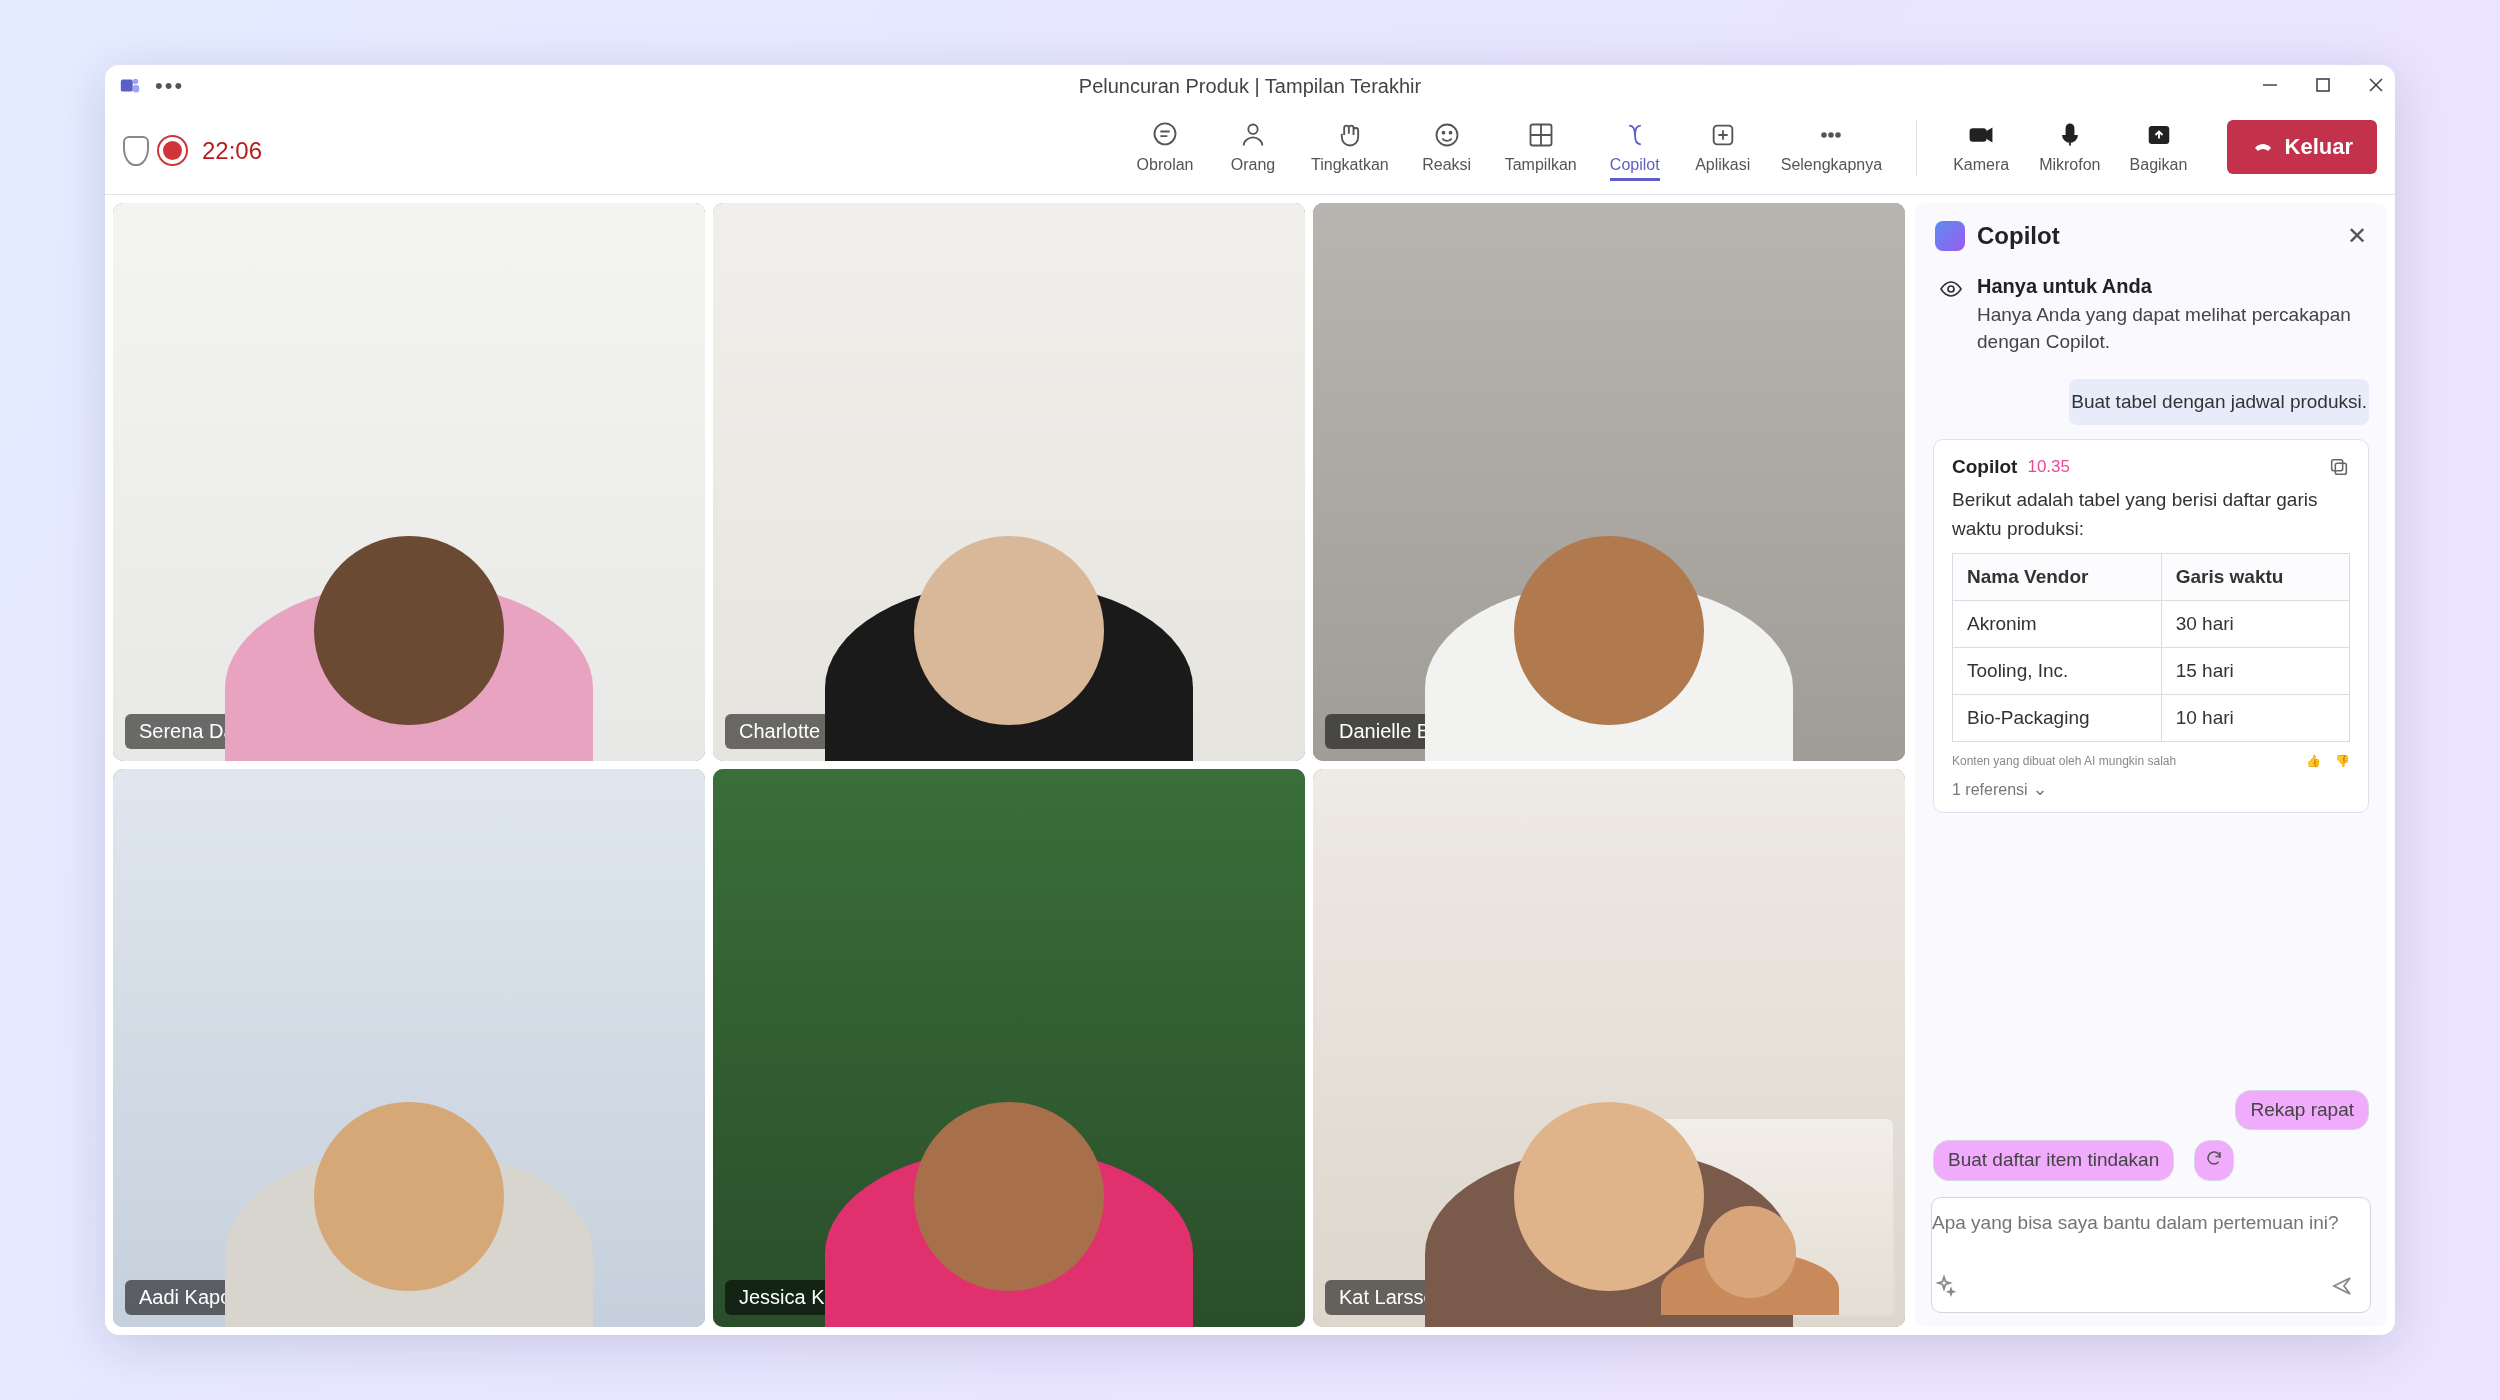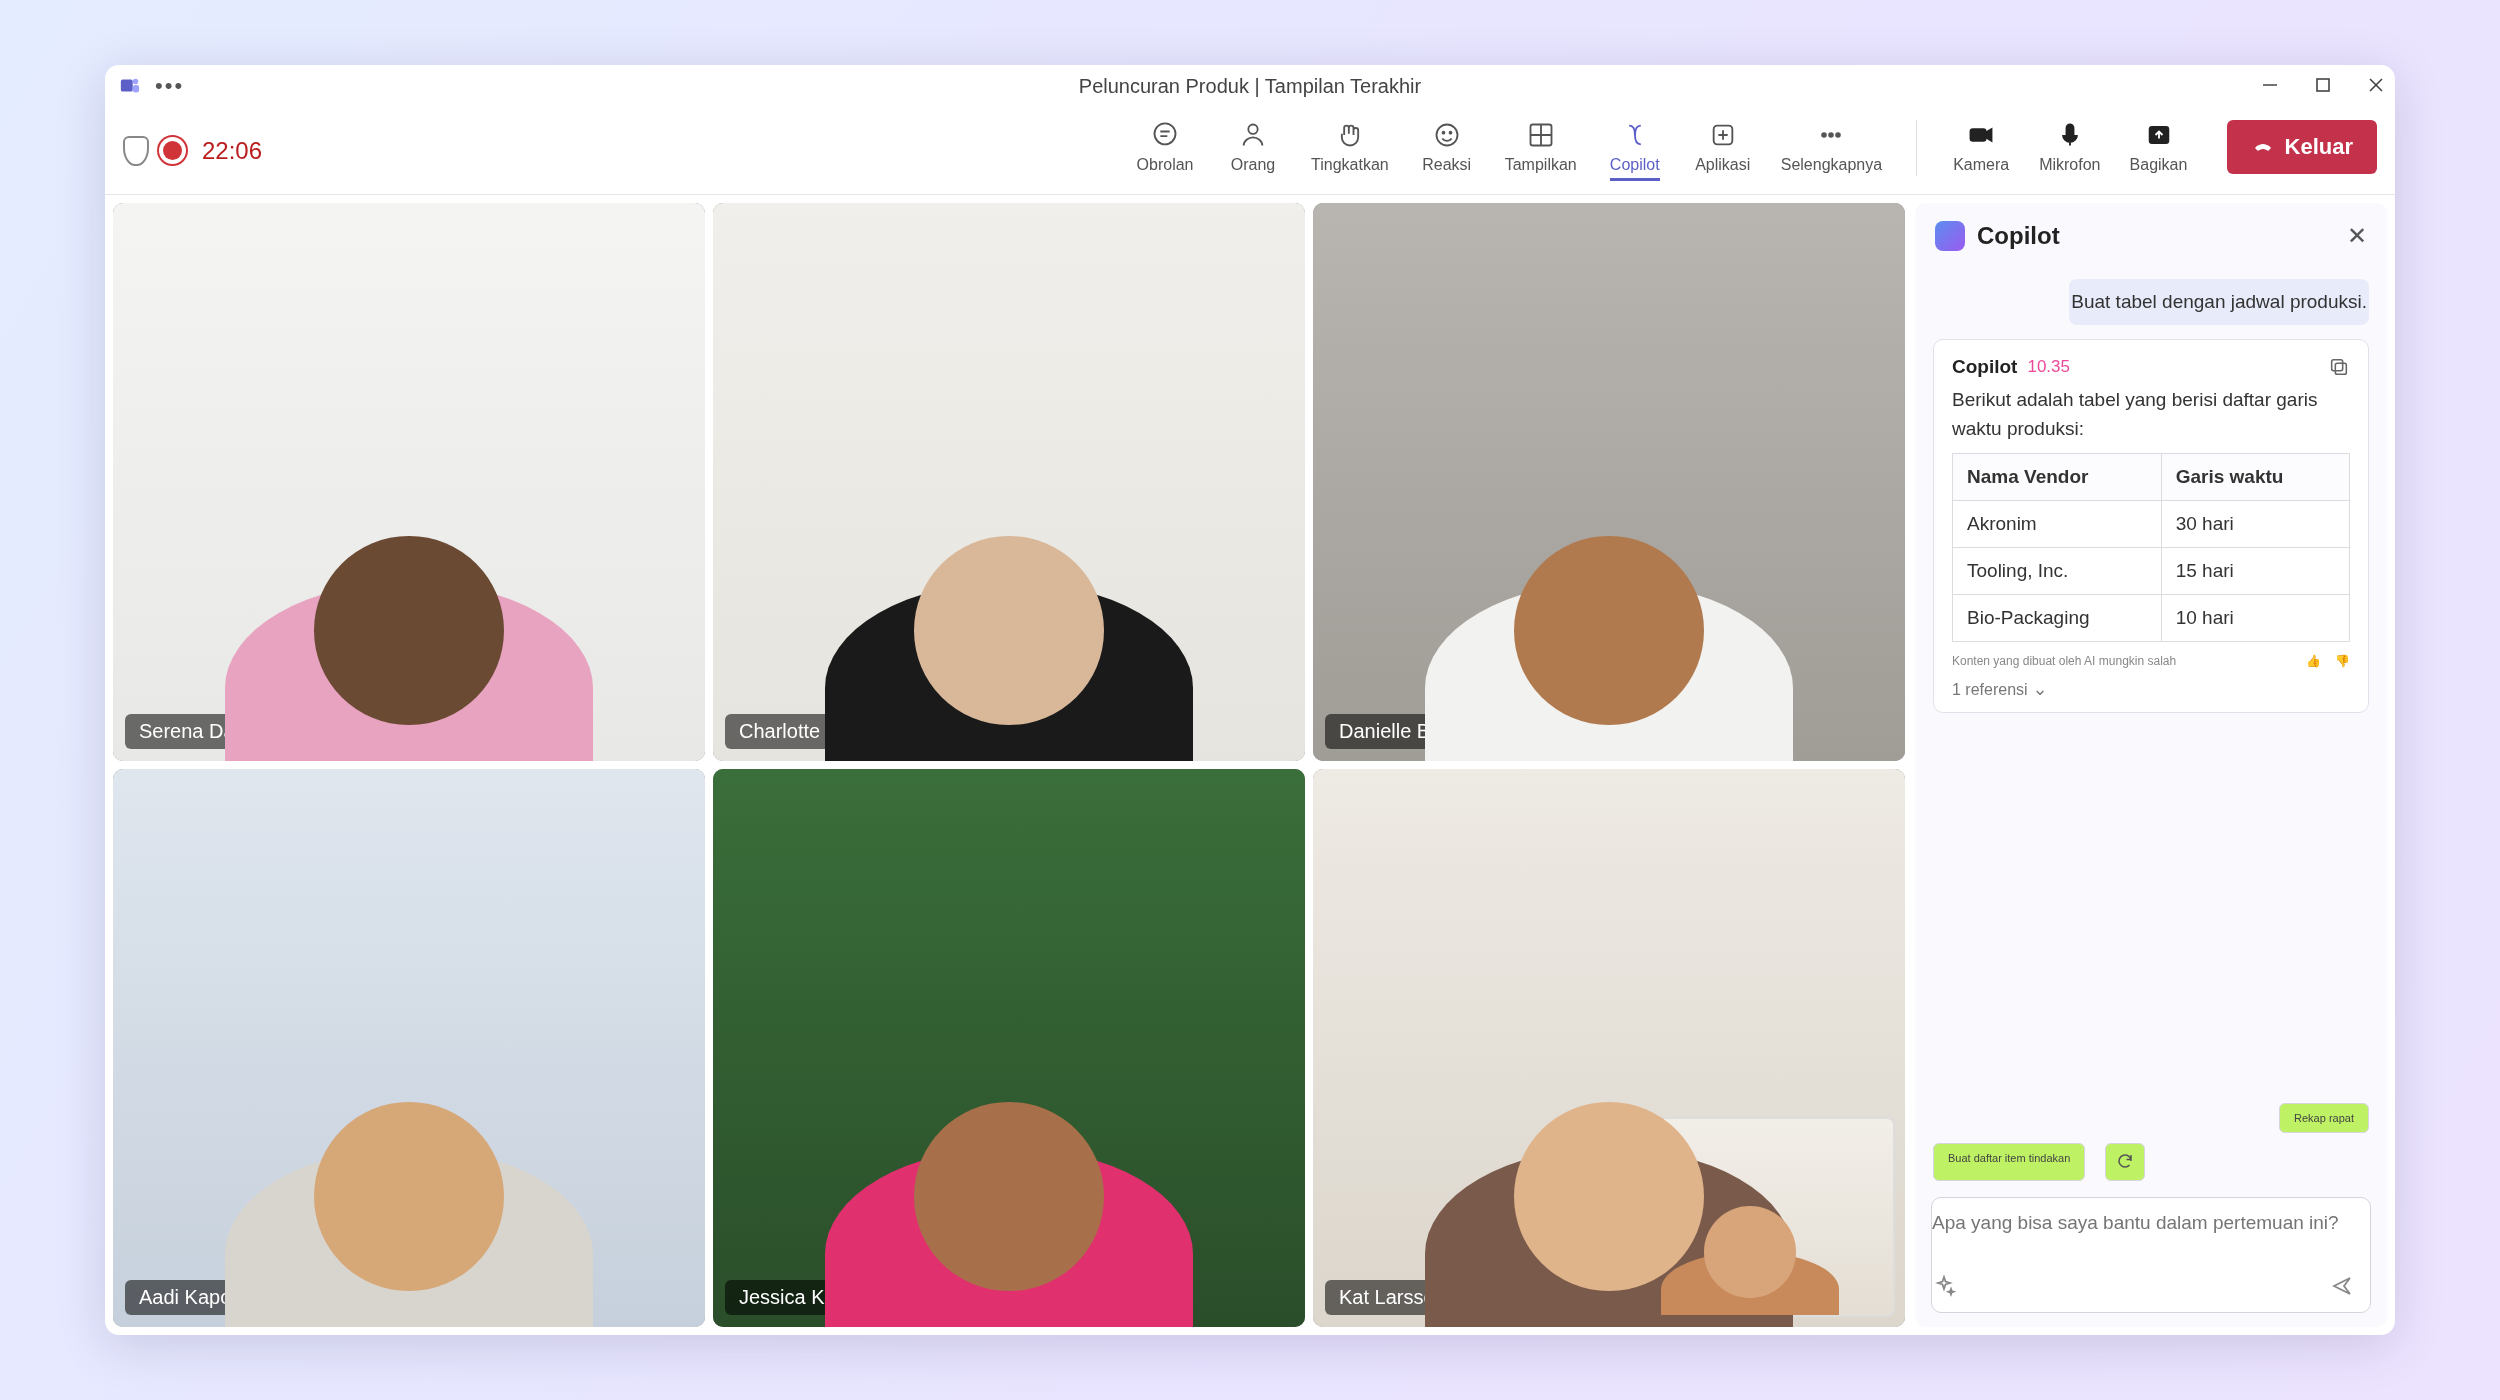--- a/index.html
+++ b/index.html
@@ -82,21 +82,21 @@
 table.tbl { width:100%; border-collapse:collapse; font-size:19px; color:#333; }
 table.tbl th,table.tbl td { border:1px solid #dcdce0; padding:12px 14px; text-align:left; }
 table.tbl th { font-weight:700; background:#fcfcfe; }
 .disc { display:flex; align-items:center; gap:16px; font-size:12px; color:#888; margin-top:12px; }
 .disc .fb { margin-left:auto; display:flex; gap:14px; }
 .disc .fb span{cursor:pointer;}
 .ref { font-size:16px; color:#777; margin-top:10px; cursor:pointer; }
 .ref::after{content:" ⌄"; font-size:18px;}
 
 .suggs { padding:8px 18px; display:flex; gap:10px; justify-content:flex-end; flex-wrap:wrap; }
-.sugg { border:1px solid #d6d4de; border-radius:6px; padding:8px 14px; font-size:11px; color:#444; background:#bef264; cursor:pointer; }
+.sugg { border:1px solid #d6d4de; border-radius:16px; padding:8px 14px; font-size:19px; color:#444; background:#f0abfc; cursor:pointer; }
 .sugg.icon { padding:8px 10px; }
 .sugg.icon svg{width:18px;height:18px;stroke:#555;fill:none;stroke-width:2;}
 
 .compose { margin:8px 16px 14px 16px; border:1px solid #d6d4de; border-radius:10px; padding:14px 16px 10px 0; background:#fff; }
 .compose .inp { width:100%; border:none; outline:none; font-size:19px; color:#888; background:transparent; resize:none; height:52px; }
 .compose .row { display:flex; justify-content:space-between; align-items:center; margin-top:6px; }
 .compose .row span{cursor:pointer;color:#888;}
 .compose .row svg{width:24px;height:24px;stroke:#888;fill:none;stroke-width:1.8;}
 </style>
 </head>
@@ -301,20 +301,30 @@
             <div class="nametag">Daniela Mandera</div>
           </div>
       </div>
     </div>
 
     <div class="panel">
       <div class="panel-hd">
         <div class="cp-logo"></div>
         <div class="ttl">Copilot</div>
         <div class="x">✕</div>
+      </div>
+      <div class="privacy">
+        <div class="eye"><svg viewBox="0 0 24 20">
+              <path d="M2 10s4-7 10-7 10 7 10 7-4 7-10 7S2 10 2 10z"></path>
+              <circle cx="12" cy="10" r="3"></circle>
+            </svg></div>
+        <div class="txt">
+          <div class="h">Hanya untuk Anda</div>
+          <div class="s">Hanya Anda yang dapat melihat percakapan dengan Copilot.</div>
+        </div>
       </div>
 
       <div class="chat">
         <div class="userbub">Buat tabel dengan jadwal produksi.</div>
 
         <div class="card">
           <div class="card-hd">
             <span class="who">Copilot</span>
             <span class="time">10.35</span>
             <span class="copy"><svg viewBox="0 0 24 24">

